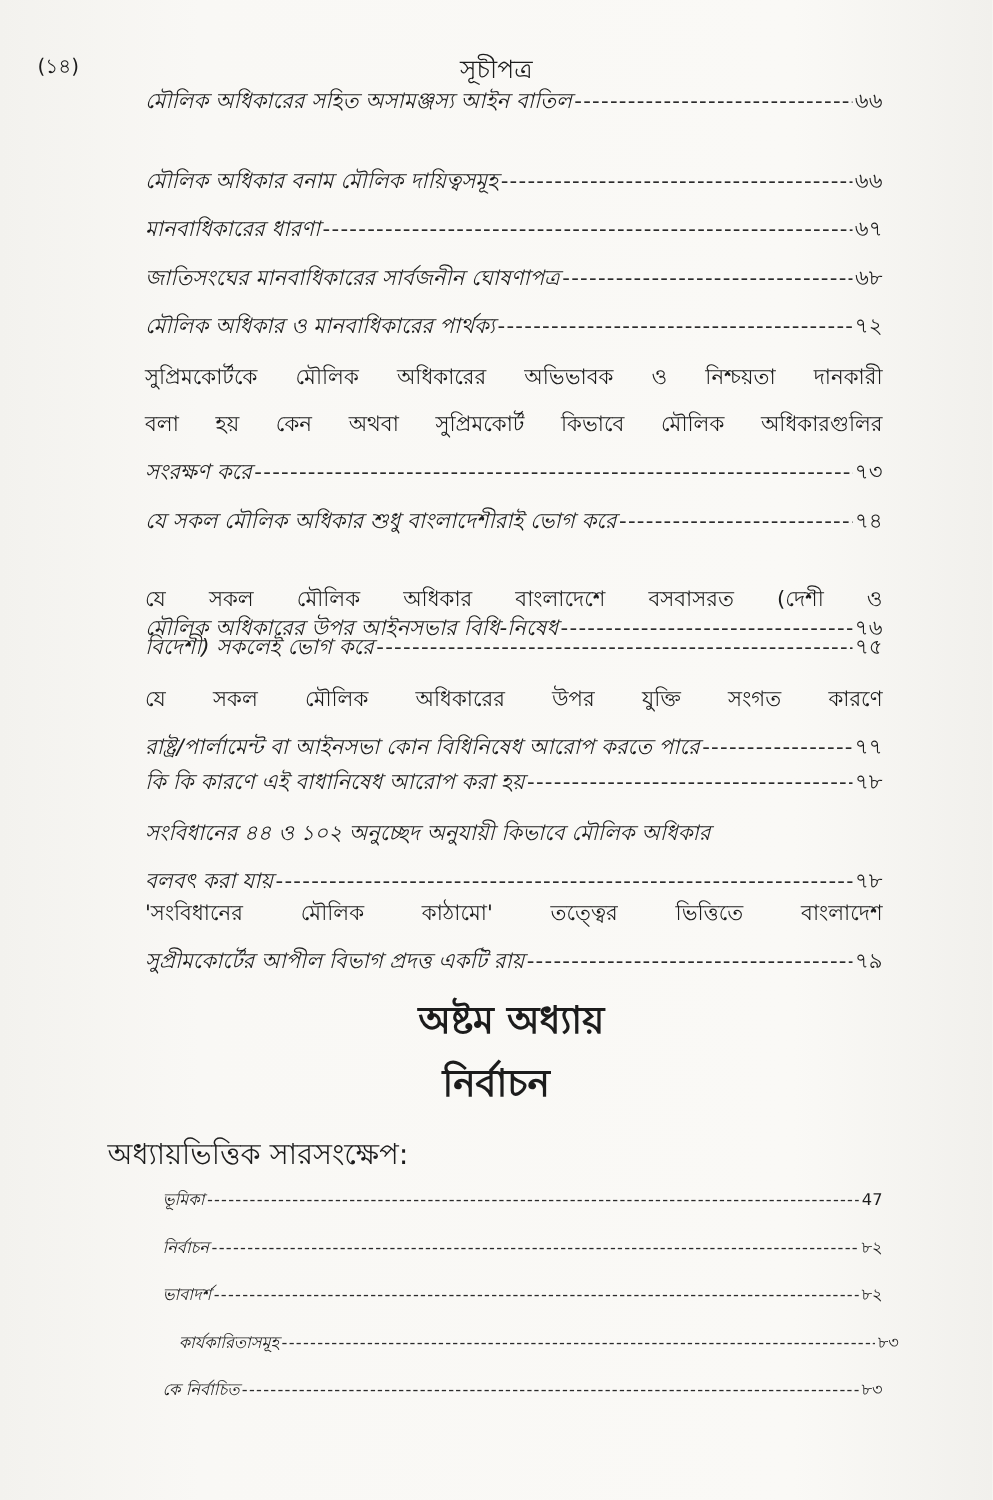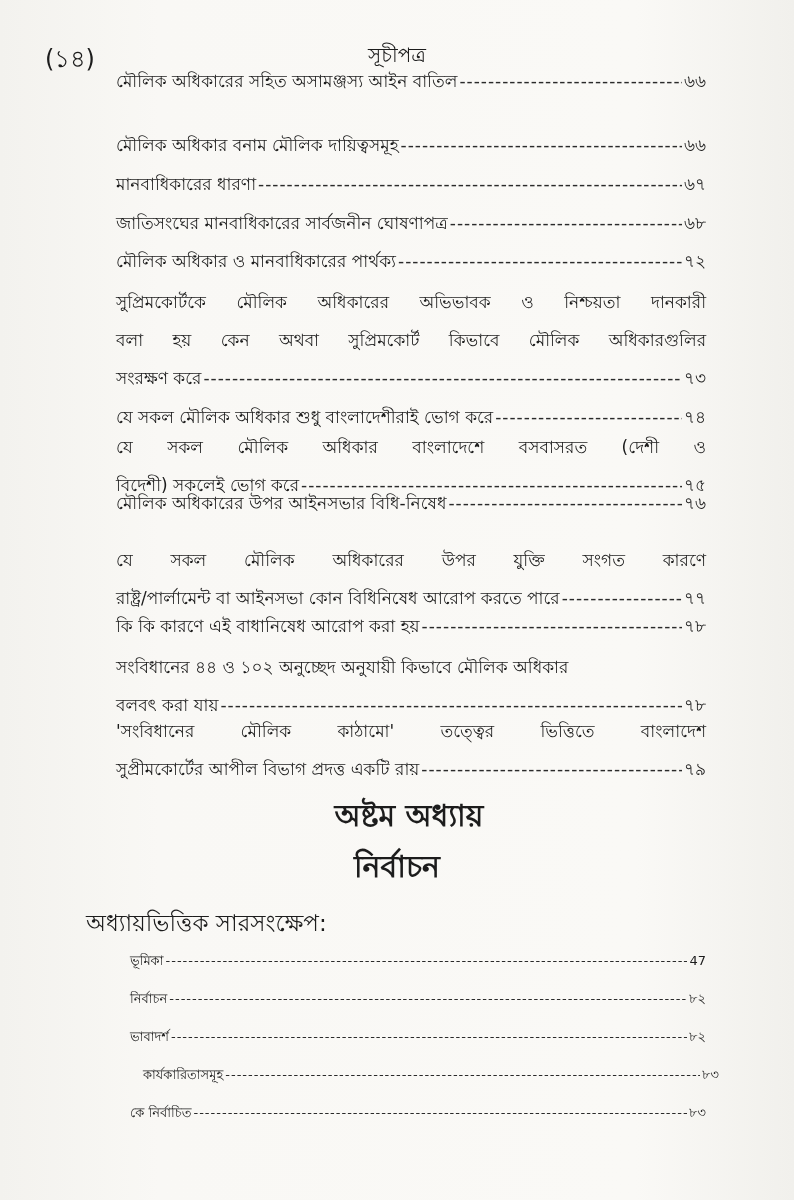--- a/index.html
+++ b/index.html
@@ -24,23 +24,23 @@
     }
     .header {
       position: absolute;
       top: 40px;
       left: 0;
       width: 794px;
       height: 30px;
     }
     .page-number {
       position: absolute;
-      left: 45px;
+      left: 30px;
       top: 0;
-      font-size: 24px;
+      font-size: 16px;
     }
     .running-title {
       position: absolute;
       left: 0;
       width: 794px;
       text-align: center;
       font-size: 20px;
     }
     .toc-entry {
       position: absolute;
@@ -55,20 +55,21 @@
       white-space: nowrap;
       height: 38px;
     }
     .toc-line.justify {
       text-align: justify;
       text-align-last: justify;
       display: block;
     }
     .toc-text {
       flex: 0 0 auto;
+      font-style: italic;
     }
     .toc-leader {
       flex: 1 1 auto;
       overflow: hidden;
       margin: 0 2px;
       letter-spacing: 1px;
       color: #2a2a2a;
     }
     .toc-leader::before {
       content: "------------------------------------------------------------------------------------------------------------------------------------------";
@@ -221,21 +222,21 @@
   </div>
 
   <div class="toc-entry" style="top:398px;">
     <div class="toc-line">
       <span class="toc-text">যে সকল মৌলিক অধিকার শুধু বাংলাদেশীরাই ভোগ করে</span>
       <span class="toc-leader"></span>
       <span class="toc-page">৭৪</span>
     </div>
   </div>
 
-  <div class="toc-entry" style="top:428px;">
+  <div class="toc-entry" style="top:461px;">
     <div class="toc-line justify">যে সকল মৌলিক অধিকার বাংলাদেশে বসবাসরত (দেশী ও</div>
     <div class="toc-line">
       <span class="toc-text">বিদেশী) সকলেই ভোগ করে</span>
       <span class="toc-leader"></span>
       <span class="toc-page">৭৫</span>
     </div>
   </div>
 
   <div class="toc-entry" style="top:484px;">
     <div class="toc-line">

